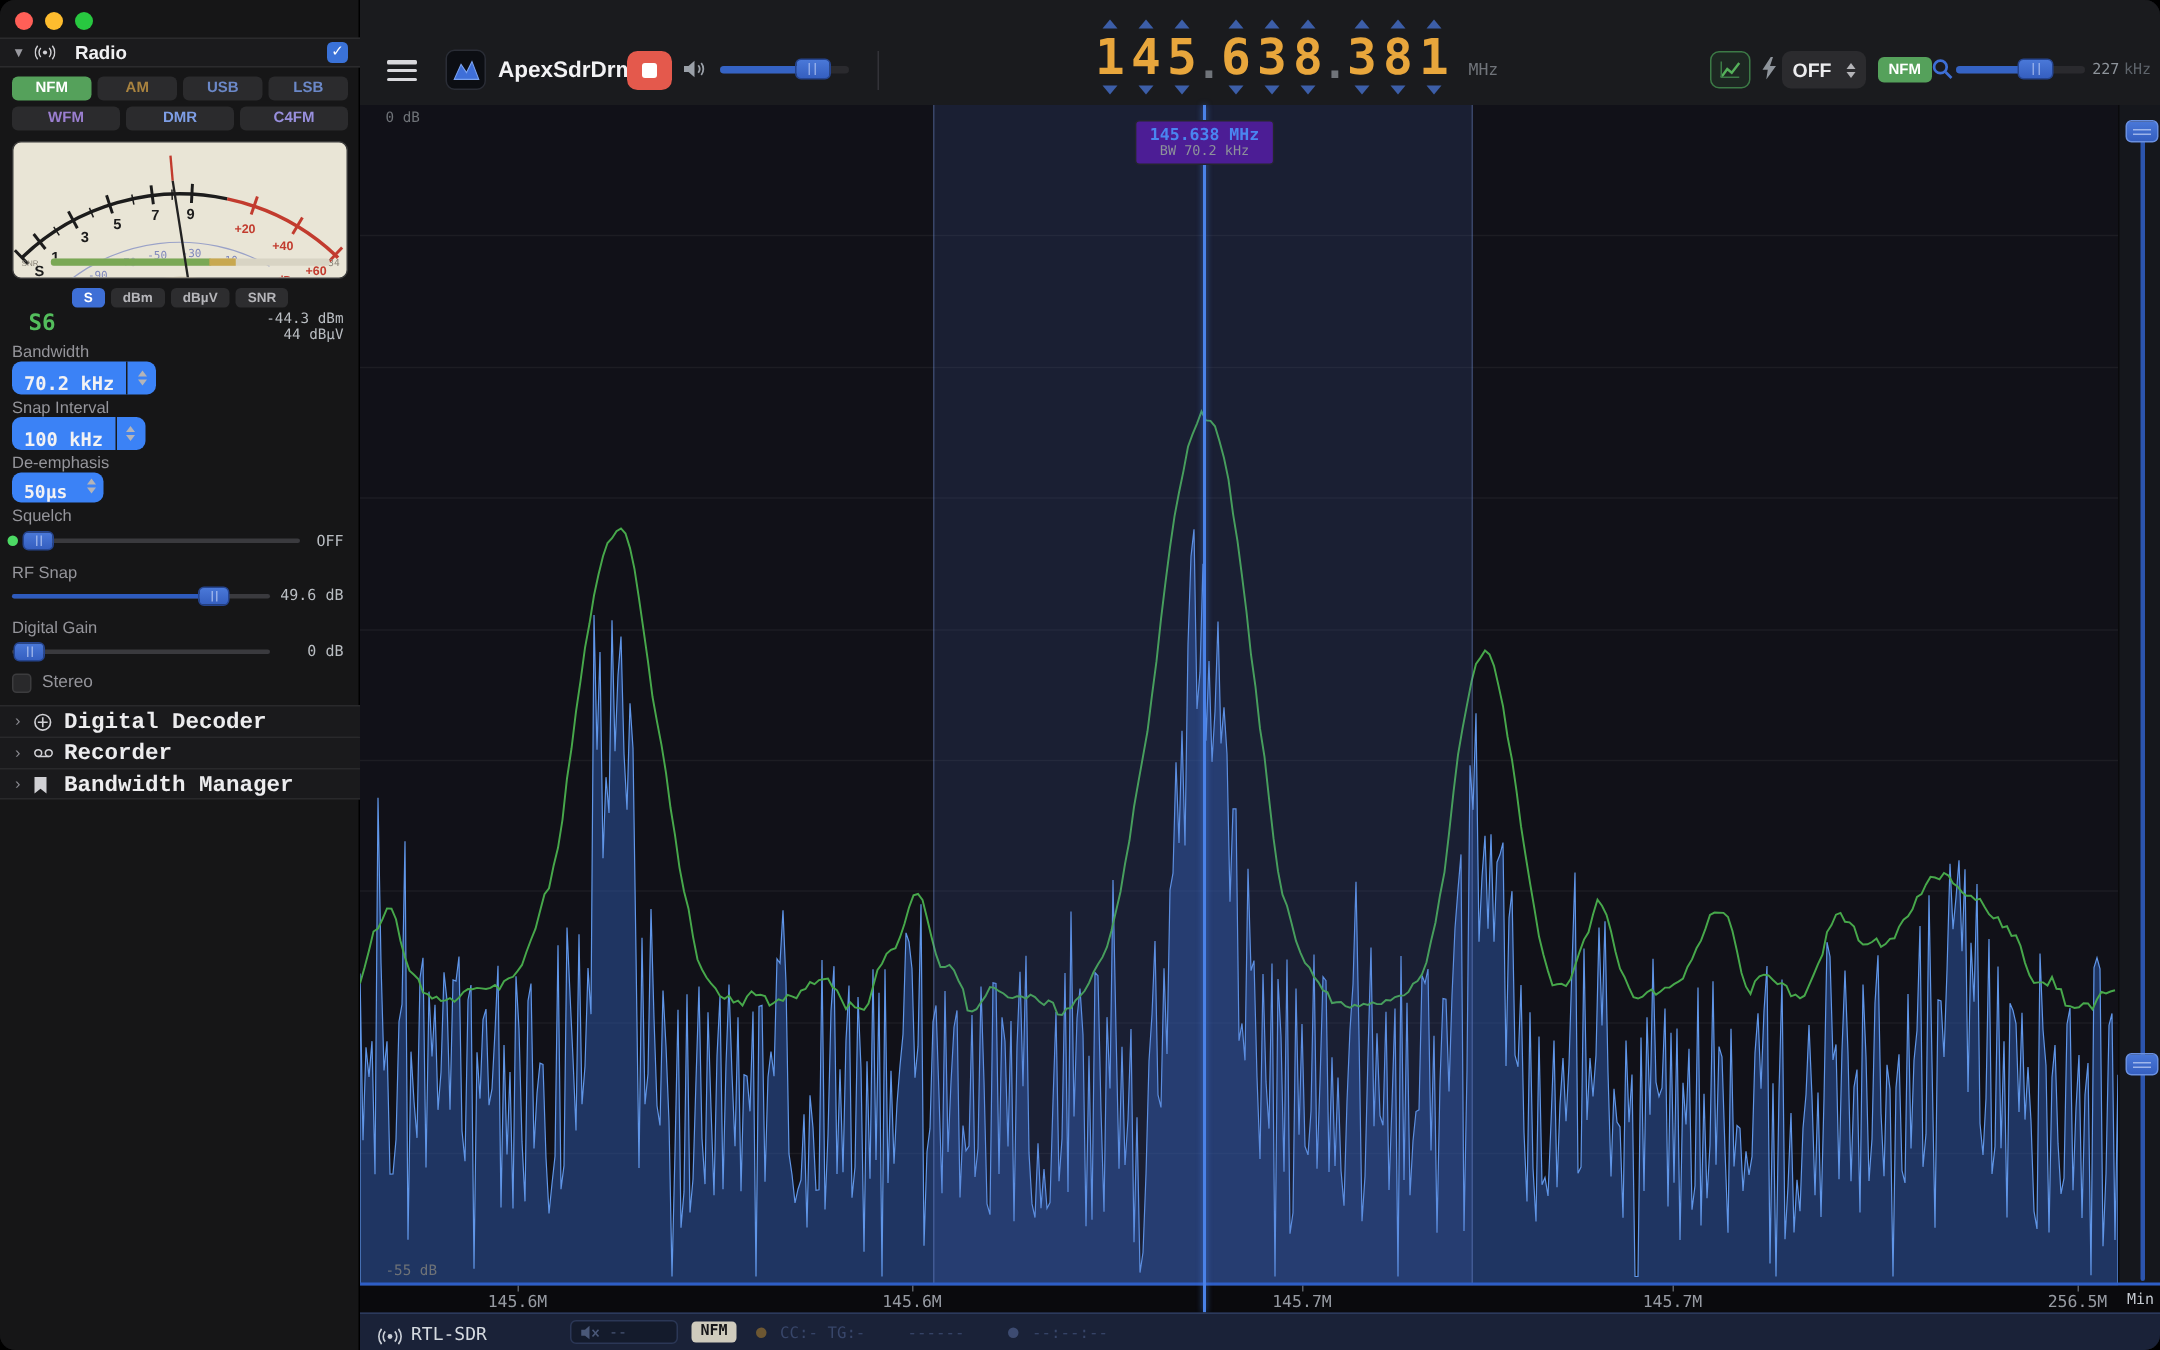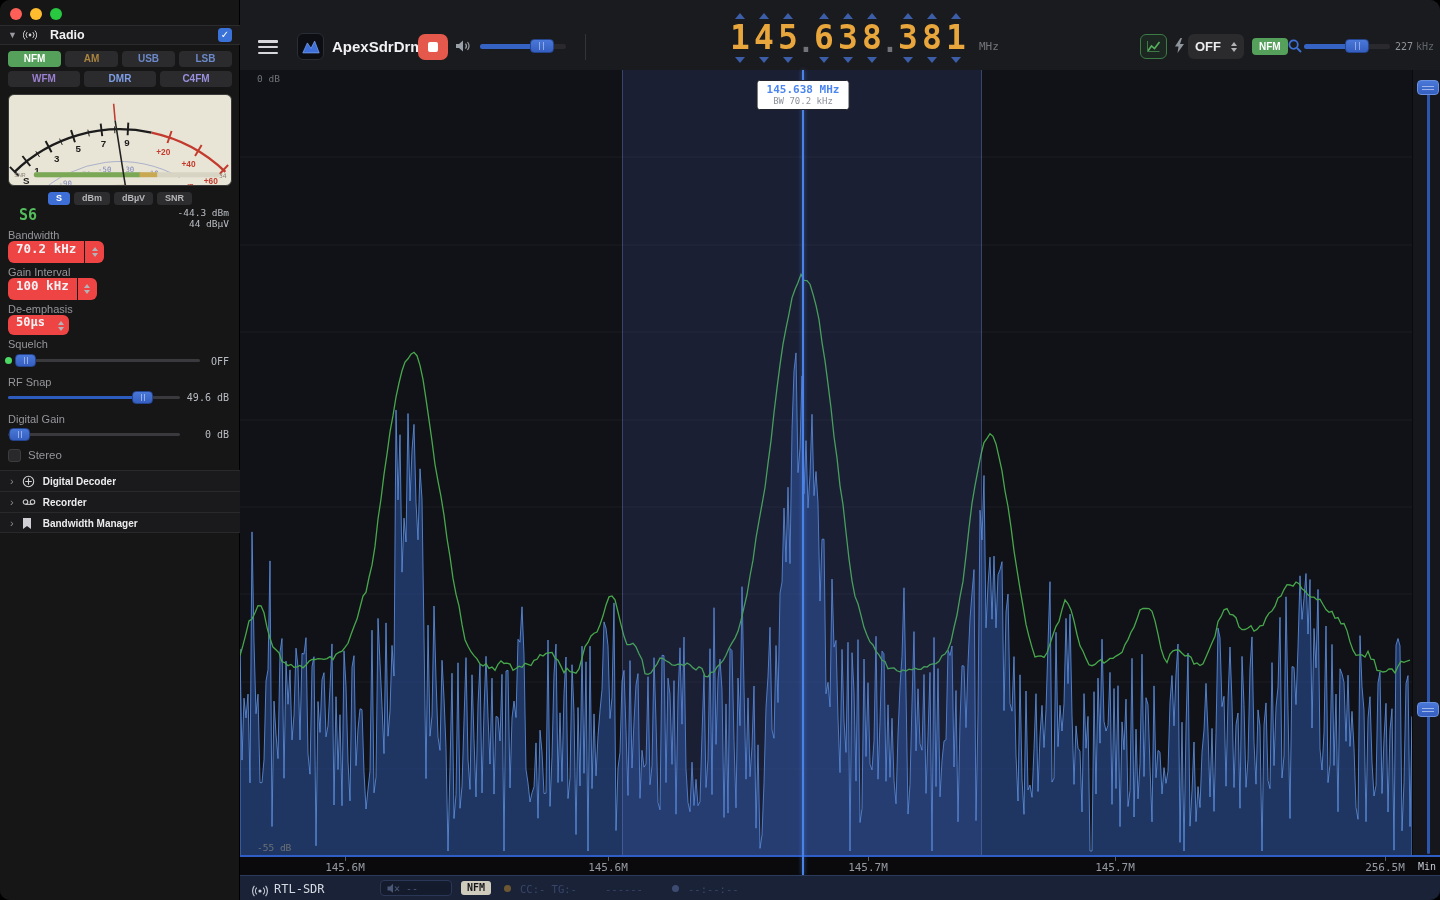--- a/index.html
+++ b/index.html
@@ -22,37 +22,37 @@
   .mode-btn{flex:1;height:16px;background:#2b2b2d;border-radius:4px;font-size:10px;font-weight:bold;text-align:center;line-height:16px;}
   .mode-btn.selected{background:#55a15b;color:#fff !important;}
   #meter-wrap{position:absolute;left:8px;top:94px;width:224px;height:92px;background:#e9e5d6;border:1px solid #3a3a3a;border-radius:6px;overflow:hidden;}
   #unit-btns{position:absolute;left:0;top:192px;width:240px;display:flex;justify-content:center;gap:4px;}
   .unit-btn{height:13px;padding:0 8px;background:#2d2d2f;border-radius:3.5px;color:#b6b6ba;font-size:9px;line-height:13px;font-weight:bold;}
   .unit-btn.selected{background:#3e6fd6;color:#fff;}
   #s-value{position:absolute;left:8px;top:206px;color:#53bd5c;font-size:15px;font-weight:bold;}
   #sig-dbm{position:absolute;right:10px;top:207px;color:#b9bdc2;font-size:9.5px;text-align:right;}
   #sig-dbuv{position:absolute;right:10px;top:218px;color:#b9bdc2;font-size:9.5px;text-align:right;}
   .fld-label{position:absolute;left:8px;color:#95959b;font-size:11px;}
-  .input-box{position:absolute;left:8px;height:22px;background:#ef4444;border-radius:6px;display:flex;align-items:flex-start;}
+  .input-box{position:absolute;left:8px;height:22px;background:#3b82f6;border-radius:6px;display:flex;align-items:flex-end;}
   .input-val{color:#f2f2f4;font-size:12.5px;font-weight:bold;padding:0 8px;}
   .stepper{width:20px;height:22px;border-left:1px solid #1a1a1c;display:flex;flex-direction:column;align-items:center;justify-content:center;gap:2px;}
   .tri-up{width:0;height:0;border-left:3.5px solid transparent;border-right:3.5px solid transparent;border-bottom:4.5px solid #b4b4b8;}
   .tri-down{width:0;height:0;border-left:3.5px solid transparent;border-right:3.5px solid transparent;border-top:4.5px solid #b4b4b8;}
   .slider-track{position:absolute;height:3px;background:#3a3a3e;border-radius:2px;}
   .slider-fill{position:absolute;height:3px;background:#2e5bbe;border-radius:2px;}
   .slider-handle{position:absolute;width:21px;height:13px;background:linear-gradient(#4a78d8,#355fc0);border:1px solid #25448e;border-radius:4px;display:flex;align-items:center;justify-content:center;gap:2px;}
   .slider-handle i{display:block;width:1px;height:7px;background:rgba(220,230,255,.55);}
   .slider-value{position:absolute;right:10px;color:#b9bdc2;font-size:10px;}
   #squelch-dot{position:absolute;left:5px;top:357px;width:7px;height:7px;border-radius:50%;background:#4cd964;}
   #stereo-box{position:absolute;left:8px;top:449px;width:13px;height:13px;background:#29292b;border:1px solid #3c3c3e;border-radius:3px;}
   #stereo-label{position:absolute;left:28px;top:449px;color:#95959b;font-size:11.5px;}
   .section-row{position:absolute;left:0;width:240px;height:21px;border-top:1px solid #29292b;display:flex;align-items:center;padding:0 10px;background:#1a1a1c;}
   .section-chev{color:#8a8a90;font-size:11px;margin-right:8px;}
   .section-icon{width:14px;height:13px;margin-right:7px;display:flex;align-items:center;}
-  .section-label{color:#ececee;font-size:10px;font-weight:bold;}
+  .section-label{color:#ececee;font-size:15px;font-weight:bold;font-family:Liberation Mono, monospace;}
   #sections-end{position:absolute;left:0;top:532px;width:240px;border-top:1px solid #29292b;}
 
   
   #main{position:absolute;left:240px;top:0;width:1200px;height:900px;background:#101014;}
   #topbar{position:absolute;left:0;top:0;width:1200px;height:70px;background:#1a1b1e;}
   #hamburger{position:absolute;left:18px;top:40px;width:20px;height:14px;display:flex;flex-direction:column;justify-content:space-between;}
   #hamburger i{display:block;height:2.5px;background:#d8d8dc;border-radius:1px;}
   #app-icon{position:absolute;left:57px;top:33px;width:27px;height:27px;background:#0c0e13;border:1px solid #2a2d36;border-radius:6px;display:flex;align-items:center;justify-content:center;}
   #app-title{position:absolute;left:92px;top:38px;color:#f2f2f4;font-size:15px;font-weight:bold;}
   #stop-btn{position:absolute;left:178px;top:34px;width:30px;height:26px;background:#e4594c;border-radius:7px;display:flex;align-items:center;justify-content:center;}
@@ -86,21 +86,21 @@
   #zoom-handle i{display:block;width:1px;height:8px;background:rgba(220,230,255,.5);}
   #zoom-val{position:absolute;right:6px;top:41px;font-size:10px;color:#8e949b;text-align:right;}
   #zoom-val .dim{color:#5e646b;margin-left:3px;}
 
   
   #spectrum{position:absolute;left:0;top:70px;width:1172px;height:787px;background:#111118;overflow:hidden;}
   #db-top{position:absolute;left:6px;top:3px;color:#6e7277;font-size:9.5px;z-index:7;}
   #db-bottom{position:absolute;left:6px;bottom:4px;color:#6e7277;font-size:9.5px;z-index:7;}
   #band{position:absolute;top:0;height:787px;background:rgba(74,108,190,0.16);border-left:1px solid rgba(130,160,230,.30);border-right:1px solid rgba(130,160,230,.30);z-index:3;}
   #centerline{position:absolute;top:70px;width:2px;height:805px;background:#4a82e8;z-index:8;box-shadow:0 0 4px rgba(74,130,232,.7);}
-  #tooltip{position:absolute;top:80px;transform:translateX(-50%);background:#ffffff;border:1px solid #23262e;border-radius:3px;padding:2px 9px;text-align:center;z-index:9;}
+  #tooltip{position:absolute;top:80px;transform:translateX(-50%);background:#4c1d95;border:1px solid #23262e;border-radius:3px;padding:2px 9px;text-align:center;z-index:9;}
   #tooltip-freq{color:#4a85f0;font-size:11px;font-weight:bold;line-height:13px;}
   #tooltip-bw{color:#8d929a;font-size:9px;line-height:11px;}
 
   #axis{position:absolute;left:0;top:857px;width:1200px;height:18px;background:#0a0a0d;z-index:6;}
   #axis-line{position:absolute;left:0;top:855px;width:1200px;height:2px;background:#2e5ec6;z-index:7;}
   .axis-label{position:absolute;top:4px;transform:translateX(-50%);color:#969aa2;font-size:11px;}
   .axis-tick{position:absolute;top:0;width:1px;height:4px;background:#5a5e66;}
   #min-label{position:absolute;right:4px;top:4px;color:#c4c9d0;font-size:10px;z-index:8;}
 
   
@@ -225,21 +225,21 @@
 
     <div class="fld-label" style="top:229px">Bandwidth</div>
     <div class="input-box" style="top:241px">
       <span class="input-val mono">70.2 kHz</span>
       <span class="stepper">
           <i class="tri-up"></i>
           <i class="tri-down"></i>
         </span>
     </div>
 
-    <div class="fld-label" style="top:266px">Gain Interval</div>
+    <div class="fld-label" style="top:266px">Snap Interval</div>
     <div class="input-box" style="top:278px">
       <span class="input-val mono">100 kHz</span>
       <span class="stepper">
           <i class="tri-up"></i>
           <i class="tri-down"></i>
         </span>
     </div>
 
     <div class="fld-label" style="top:303px">De-emphasis</div>
     <div class="input-box" style="top:315px;height:20px">

